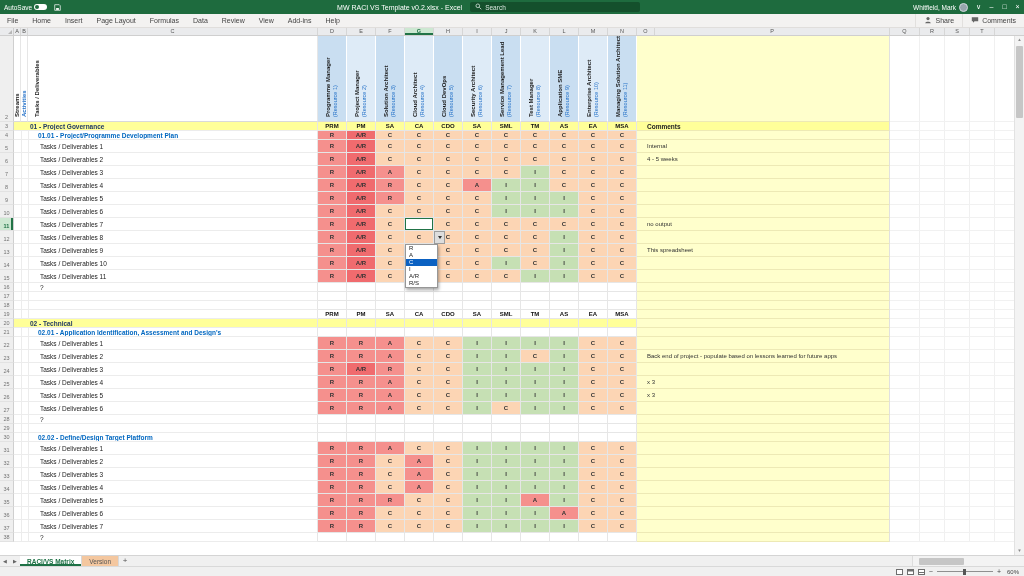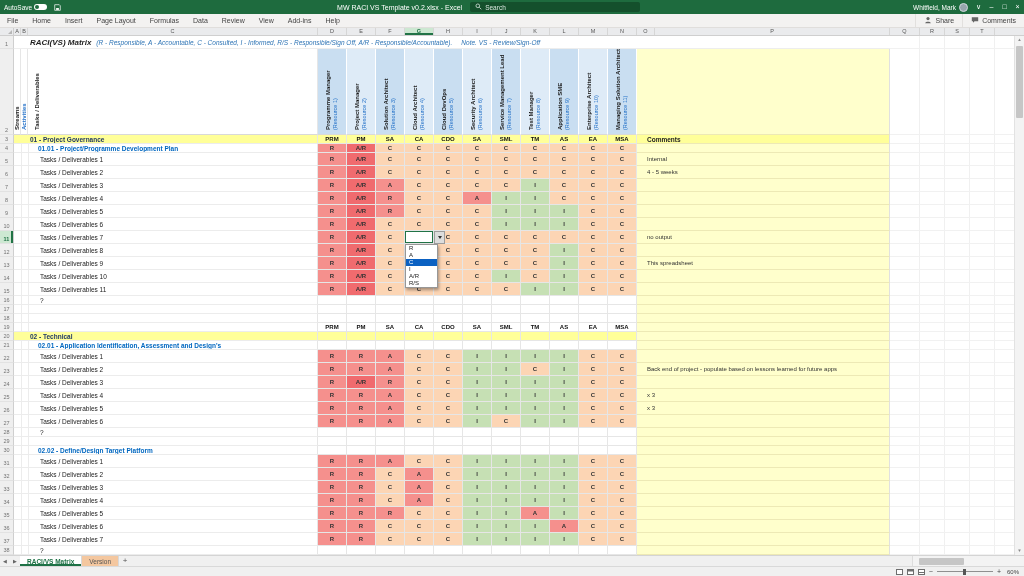--- a/index.html
+++ b/index.html
@@ -214,29 +214,20 @@
       <div class="colL" style="width: 18px;">O</div>
       <div class="colL" style="width: 235px;">P</div>
       <div class="colL" style="width: 30px;">Q</div>
       <div class="colL" style="width: 25px;">R</div>
       <div class="colL" style="width: 25px;">S</div>
       <div class="colL" style="width: 25px;">T</div>
       <div class="colLfill"></div>
     </div>
 
   <div class="grid">
-      <div class="row r-title" style="height: 13px;">
-        <div class="gut">1</div>
-        <div class="titlecell">
-          <span class="t1">RACI(VS) Matrix</span>
-          <span class="t2">(R - Responsible, A - Accountable, C - Consulted, I - Informed, R/S - Responsible/Sign Off, A/R - Responsible/Accountable).</span>
-          <span class="t3">Note. VS - Review/Sign-Off</span>
-        </div>
-        <div class="rfill"></div>
-      </div>
       <div class="row r-xheader" style="height: 86px;">
         <div class="gut">2</div>
         <div class="vcell" style="width: 7px;">
           <div class="vtxt">Streams</div>
         </div>
         <div class="vcell" style="width: 7px;">
           <div class="vtxt blue">Activities</div>
         </div>
         <div class="vcell left" style="width: 290px;">
           <div class="vtxt">Tasks / Deliverables</div>

